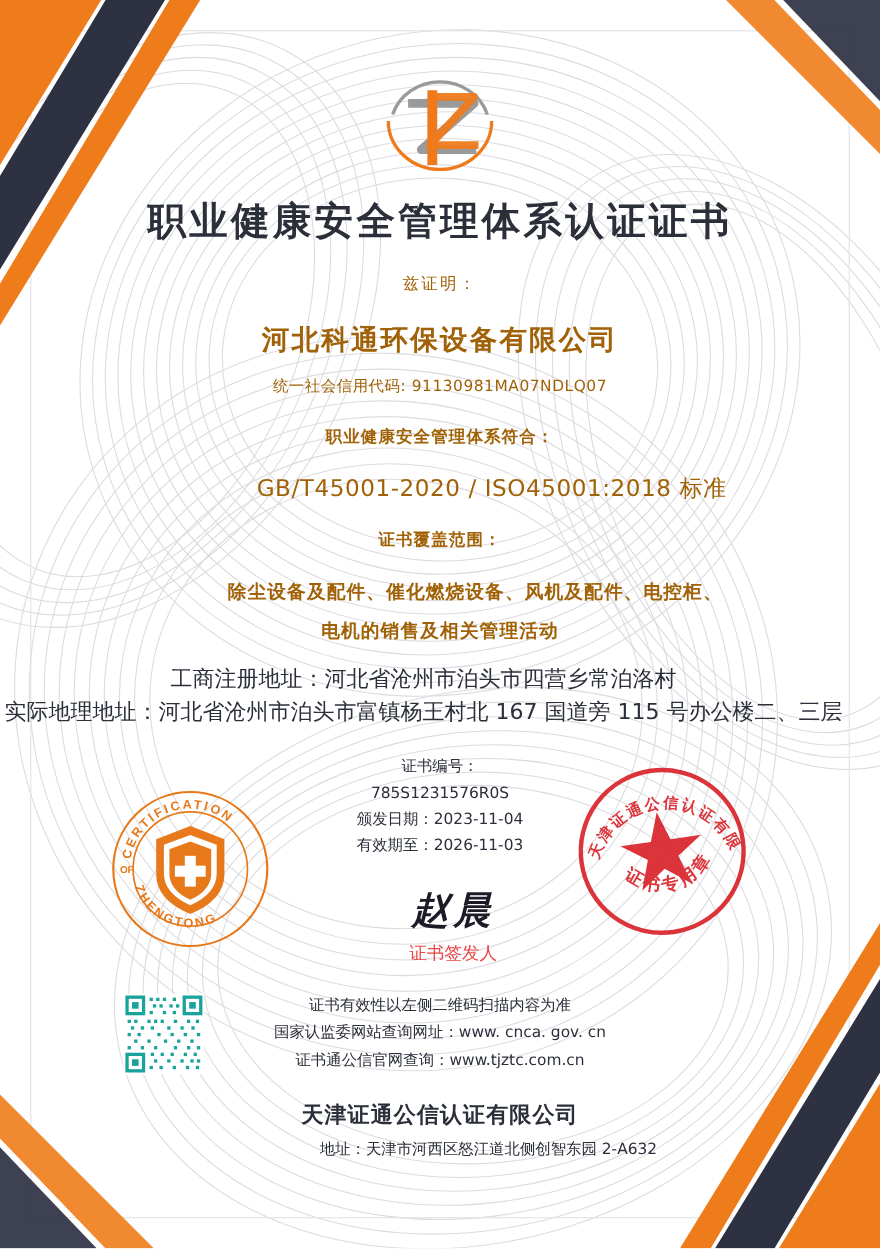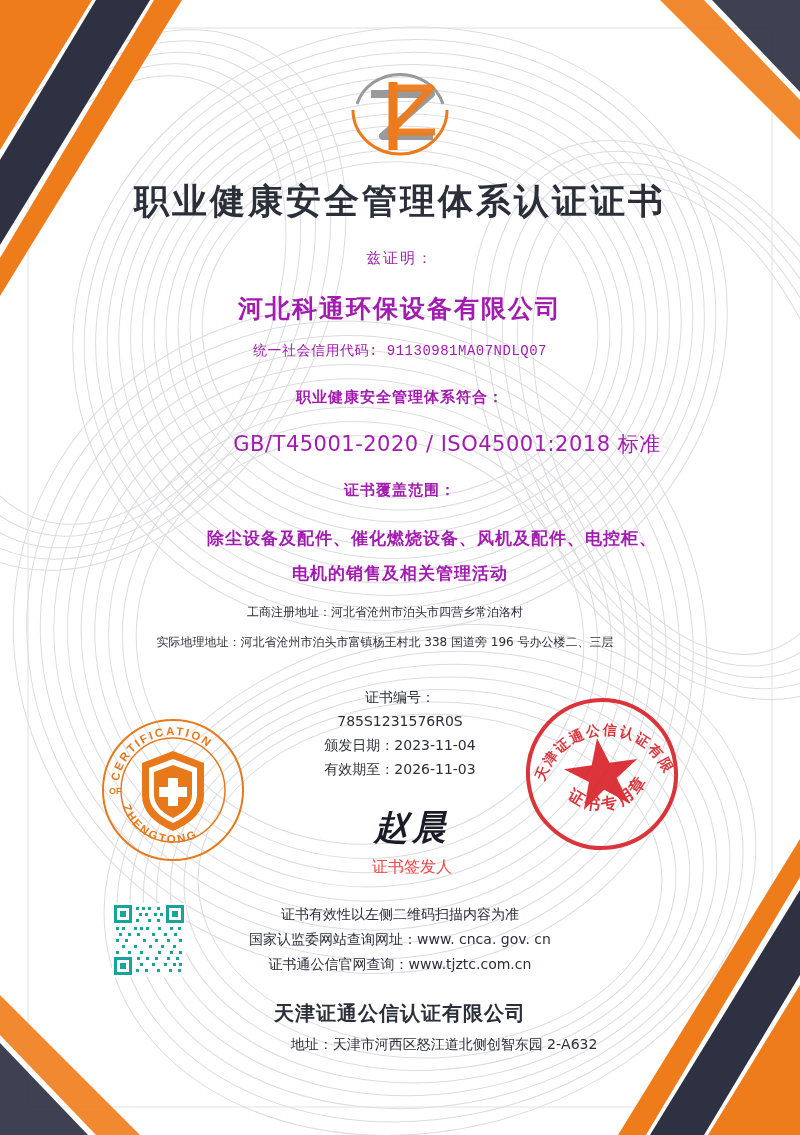--- a/index.html
+++ b/index.html
@@ -65,38 +65,38 @@
     font-weight: bold;
     letter-spacing: 3px;
     color: #2b2f3a;
     font-family: "DejaVu Sans", sans-serif;
   }
 
   .line {
     position: absolute;
     left: 0;
     width: 800px;
-    color: #a21caf;
+    color: #a16207;
     font-family: "DejaVu Sans", sans-serif;
   }
 
   .zizhengming   { top: 249px; font-size: 15px; letter-spacing: 2px; }
   .company       { top: 292px; font-size: 25px; font-weight: bold; letter-spacing: 2px; }
-  .credit-code   { top: 342px; font-size: 14px; letter-spacing: 0.5px; font-family: Liberation Mono, monospace; }
+  .credit-code   { top: 342px; font-size: 14px; letter-spacing: 0.5px; }
   .conform       { top: 388px; font-size: 15px; font-weight: bold; letter-spacing: 1px; }
   .standard      { top: 430px; font-size: 21px; font-weight: normal; letter-spacing: 0.5px; padding-left: 47px; }
   .scope-label   { top: 481px; font-size: 15px; font-weight: bold; letter-spacing: 1px; }
   .scope-1       { top: 527px; font-size: 17px; font-weight: bold; letter-spacing: 1px; padding-left: 32px; }
   .scope-2       { top: 562px; font-size: 17px; font-weight: bold; letter-spacing: 1px; }
 
   .addr {
     position: absolute;
     left: 0;
     width: 770px;
-    font-size: 12px;
+    font-size: 20px;
     color: #2b2f3a;
     font-family: "DejaVu Sans", sans-serif;
   }
   .addr-1 { top: 604px; }
   .addr-2 { top: 634px; }
 
   .certno-block {
     position: absolute;
     top: 685px;
     left: 0;
@@ -291,21 +291,21 @@
     <div class="line zizhengming">兹证明：</div>
     <div class="line company">河北科通环保设备有限公司</div>
     <div class="line credit-code">统一社会信用代码: 91130981MA07NDLQ07</div>
     <div class="line conform">职业健康安全管理体系符合：</div>
     <div class="line standard">GB/T45001-2020 / ISO45001:2018 标准</div>
     <div class="line scope-label">证书覆盖范围：</div>
     <div class="line scope-1">除尘设备及配件、催化燃烧设备、风机及配件、电控柜、</div>
     <div class="line scope-2">电机的销售及相关管理活动</div>
 
     <div class="addr addr-1">工商注册地址：河北省沧州市泊头市四营乡常泊洛村</div>
-    <div class="addr addr-2">实际地理地址：河北省沧州市泊头市富镇杨王村北 338 国道旁 196 号办公楼二、三层</div>
+    <div class="addr addr-2">实际地理地址：河北省沧州市泊头市富镇杨王村北 167 国道旁 115 号办公楼二、三层</div>
 
     <div class="certno-block">
       <div>证书编号：</div>
       <div>785S1231576R0S</div>
       <div>颁发日期：2023-11-04</div>
       <div>有效期至：2026-11-03</div>
     </div>
 
     <div class="signature-block">
       <div class="signature-name">赵晨</div>

